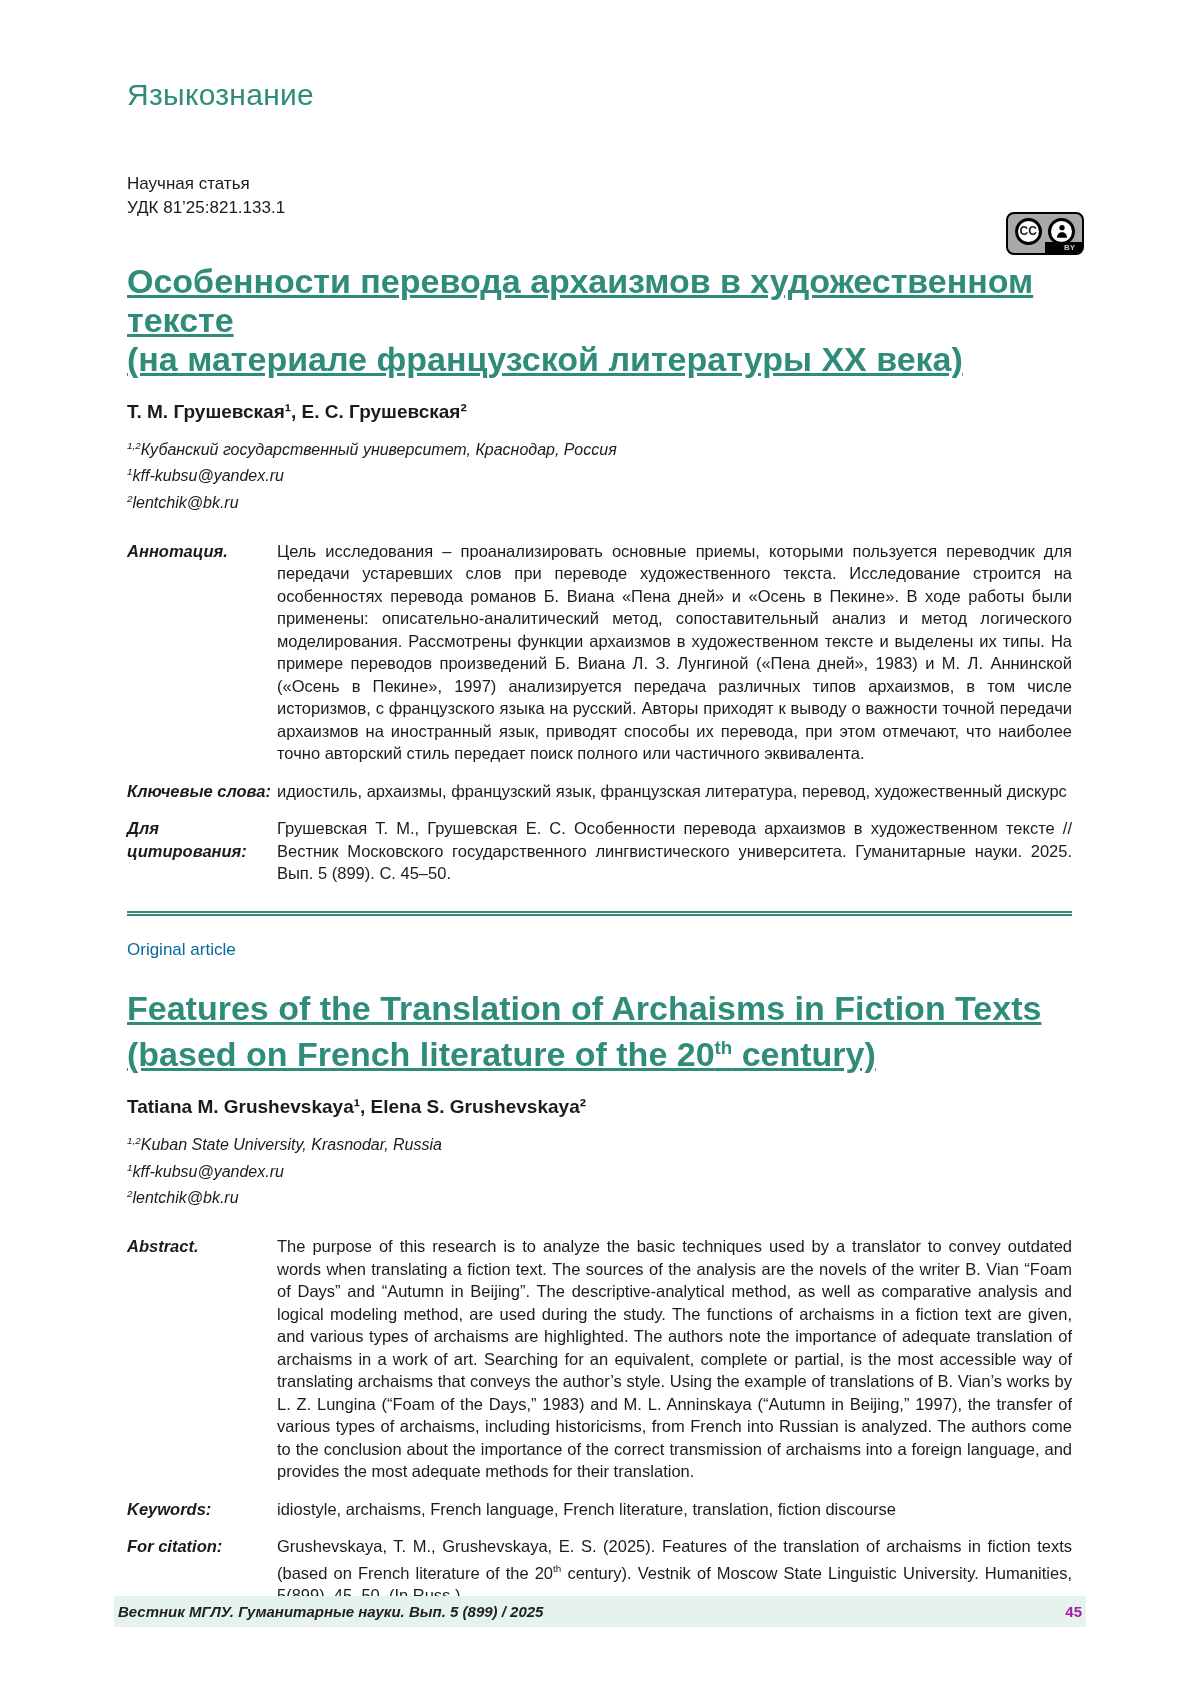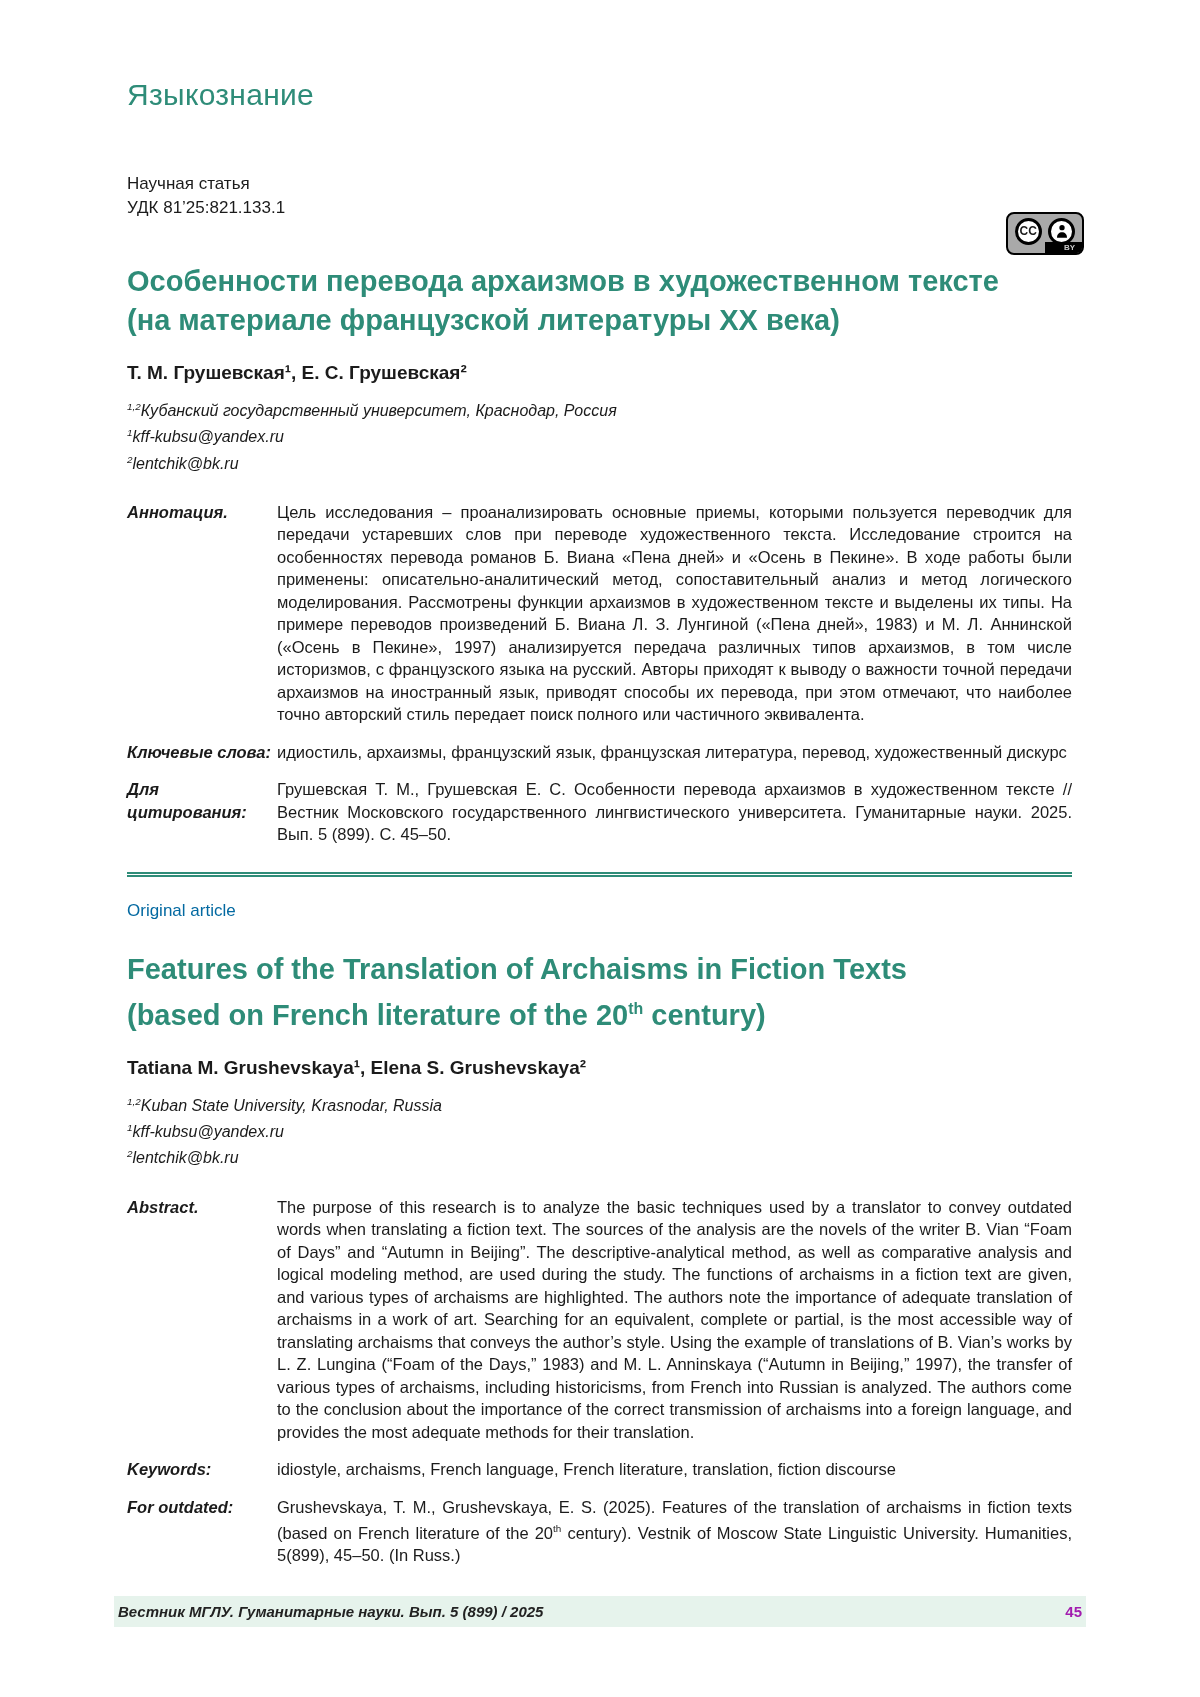--- a/index.html
+++ b/index.html
@@ -46,23 +46,24 @@
     width:37px; height:11px;
     background:#000; color:#c9c9c9;
     font-size:8px; font-weight:bold; text-align:center; line-height:11px;
     border-bottom-right-radius:5px;
     z-index:1;
     padding-left:12px;
   }
 
   .title {
     margin-top:42px;
-    font-size:29px; line-height:39px;
+    font-size:34px; line-height:39px;
     font-weight:bold;
     color:var(--accent, #2e8c78);
+    text-decoration:underline;
   }
   .title-en { margin-top:29px; }
   .title sup { font-size:0.55em; }
 
   .authors { margin-top:22px; font-size:19px; font-weight:bold; }
   .affiliations { margin-top:12px; }
   .affil-line { font-size:16px; line-height:22px; font-style:italic; }
   .affil-line sup { font-size:0.62em; font-style:italic; }
 
   .row { display:flex; margin-top:15px; }
@@ -169,21 +170,21 @@
     <div class="row-label">Abstract.</div>
     <div class="row-body">The purpose of this research is to analyze the basic techniques used by a translator to convey outdated words when translating a fiction text. The sources of the analysis are the novels of the writer B. Vian “Foam of Days” and “Autumn in Beijing”. The descriptive-analytical method, as well as comparative analysis and logical modeling method, are used during the study. The functions of archaisms in a fiction text are given, and various types of archaisms are highlighted. The authors note the importance of adequate translation of archaisms in a work of art. Searching for an equivalent, complete or partial, is the most accessible way of translating archaisms that conveys the author’s style. Using the example of translations of B. Vian’s works by L. Z. Lungina (“Foam of the Days,” 1983) and M. L. Anninskaya (“Autumn in Beijing,” 1997), the transfer of various types of archaisms, including historicisms, from French into Russian is analyzed. The authors come to the conclusion about the importance of the correct transmission of archaisms into a foreign language, and provides the most adequate methods for their translation.</div>
   </div>
 
   <div class="row">
     <div class="row-label">Keywords:</div>
     <div class="row-body">idiostyle, archaisms, French language, French literature, translation, fiction discourse</div>
   </div>
 
   <div class="row">
-    <div class="row-label">For outdated:</div>
+    <div class="row-label">For citation:</div>
     <div class="row-body"><span>Grushevskaya, T. M., Grushevskaya, E. S. (2025). Features of the translation of archaisms in fiction texts (based on French literature of the 20</span><sup>th</sup><span> century). Vestnik of Moscow State Linguistic University. Humanities, 5(899), 45–50. (In Russ.)</span></div>
   </div>
 
   <div class="footer-bar">
     <span class="footer-left">Вестник МГЛУ. Гуманитарные науки. Вып. 5 (899) / 2025</span>
     <span class="footer-page">45</span>
   </div>
 
 </div>
 

